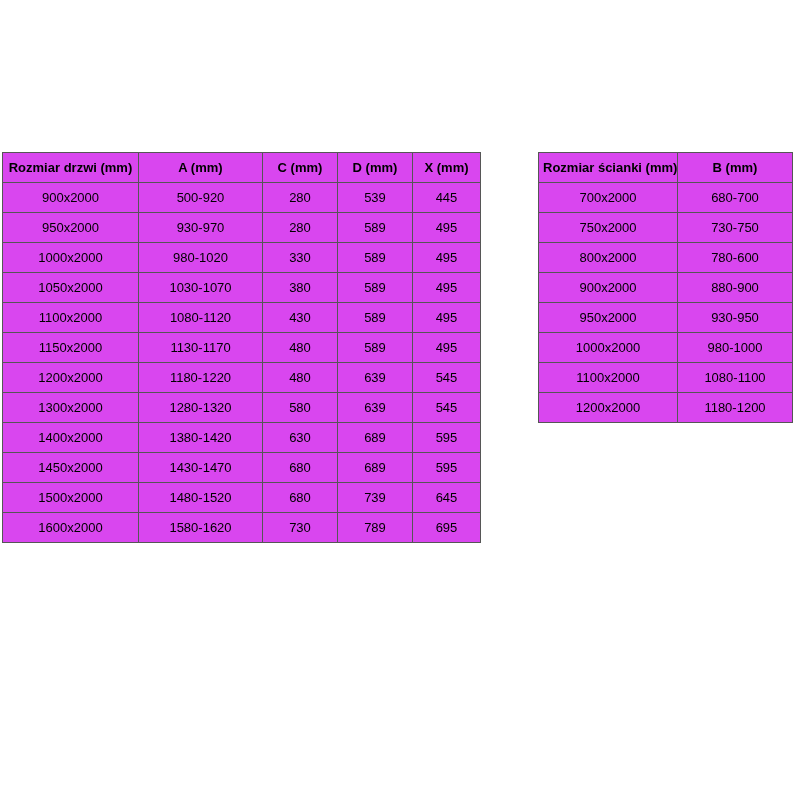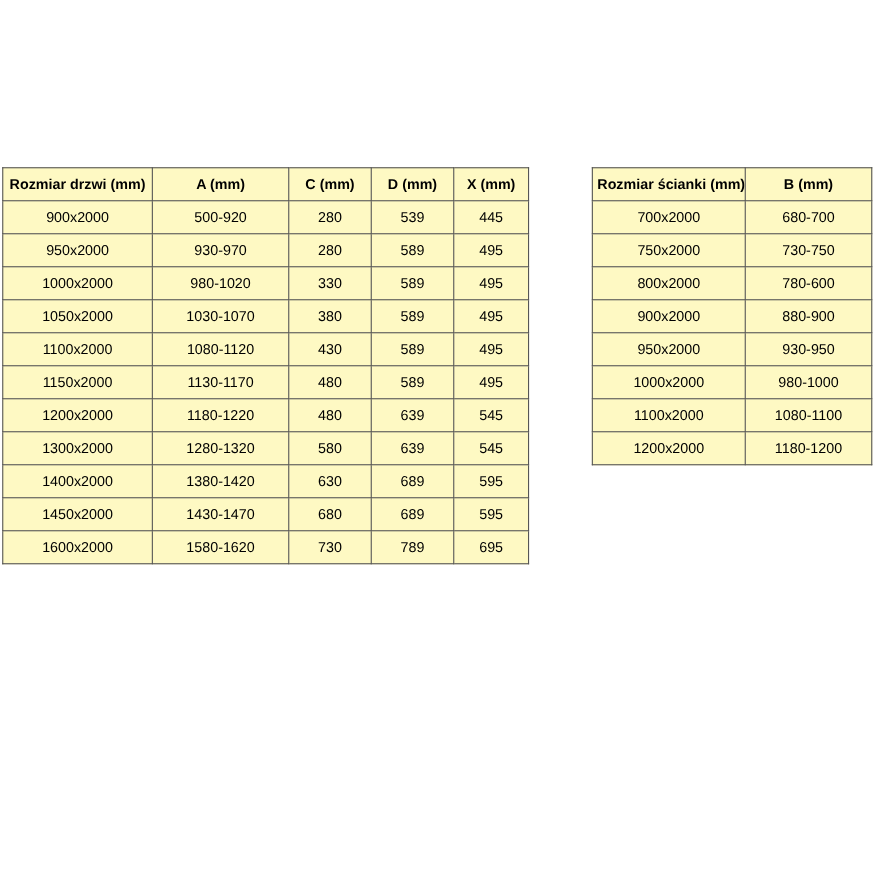--- a/index.html
+++ b/index.html
@@ -12,21 +12,21 @@
     position: relative;
     width: 800px;
     height: 800px;
     background: #ffffff;
     overflow: hidden;
   }
   table.spec-table {
     position: absolute;
     border-collapse: collapse;
     table-layout: fixed;
-    background: #fef9c3;
+    background: #d946ef;
     color: #000000;
     font-size: 13px;
     padding-left: 22px;
   }
   table.spec-table th,
   table.spec-table td {
     border: 1px solid #565656;
     height: 29px;
     padding: 0 4px;
     text-align: center;
@@ -145,20 +145,27 @@
           <td>595</td>
         </tr>
         <tr>
           <td>1450x2000</td>
           <td>1430-1470</td>
           <td>680</td>
           <td>689</td>
           <td>595</td>
         </tr>
         <tr>
+          <td>1500x2000</td>
+          <td>1480-1520</td>
+          <td>680</td>
+          <td>739</td>
+          <td>645</td>
+        </tr>
+        <tr>
           <td>1600x2000</td>
           <td>1580-1620</td>
           <td>730</td>
           <td>789</td>
           <td>695</td>
         </tr>
       </tbody>
     </table>
 
   <table id="wall-table" class="spec-table">

